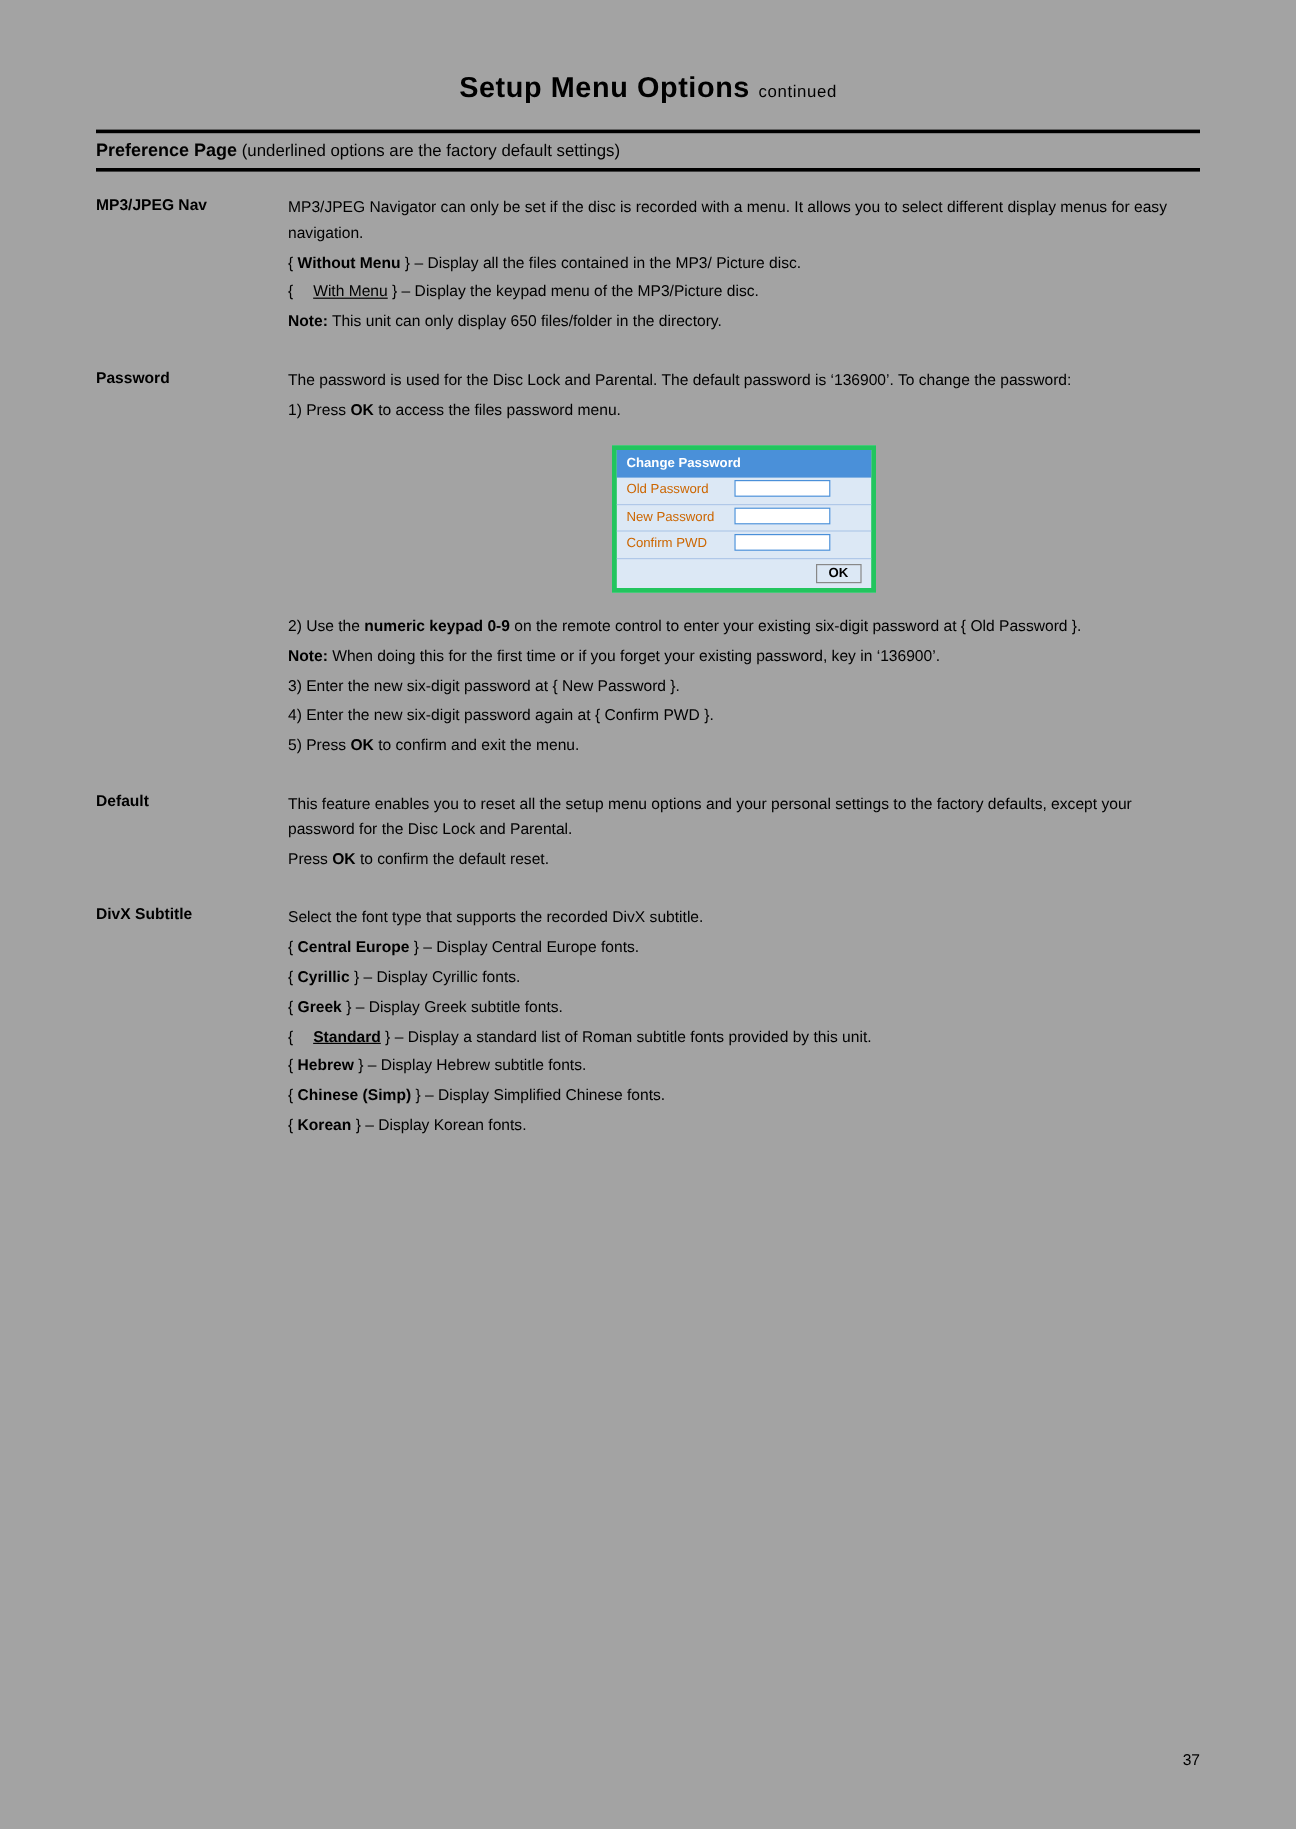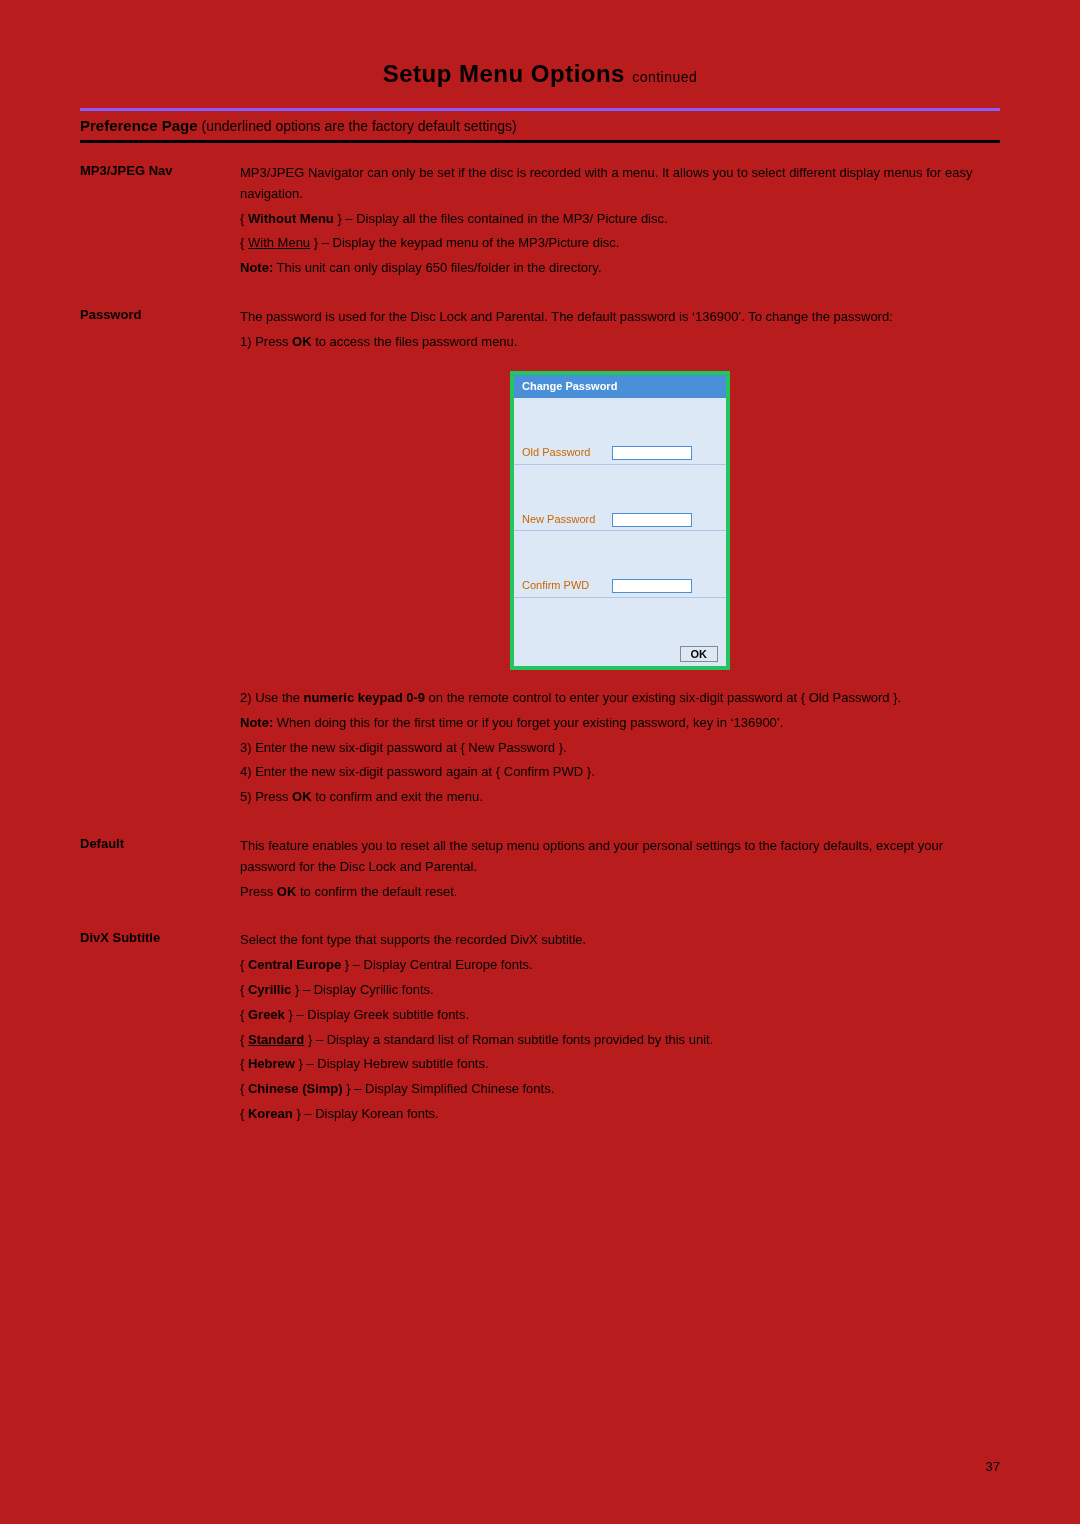--- a/index.html
+++ b/index.html
@@ -10,21 +10,21 @@
       font-size: 13px;
       color: #000000;
       width: 1080px;
       min-height: 1524px;
       position: relative;
     }
 
     .page-container {
       width: 1080px;
       min-height: 1524px;
-      background: #b91c1c;
+      background: #a3a3a3;
       padding: 60px 80px 80px 80px;
       position: relative;
     }
 
     
     .corner-mark {
       position: absolute;
       width: 20px;
       height: 20px;
       border-color: #000;
@@ -69,21 +69,21 @@
       letter-spacing: 0.5px;
     }
 
     .page-title span.continued {
       font-size: 14px;
       font-weight: normal;
     }
 
     
     .section-header {
-      border-top: 3px solid #8b5cf6;
+      border-top: 3px solid #000000;
       border-bottom: 3px solid #000;
       padding: 6px 0;
       margin-bottom: 20px;
       font-size: 14px;
     }
 
     .section-header .bold-title {
       font-weight: bold;
       font-size: 15px;
     }
@@ -112,20 +112,21 @@
     .row-content p {
       margin-bottom: 4px;
     }
 
     b, strong {
       font-weight: bold;
     }
 
     u {
       text-decoration: underline;
+      margin-left: 13px;
     }
 
     
     .dialog-box {
       display: inline-block;
       border: 4px solid #22c55e;
       background: #dce8f5;
       margin: 10px auto;
       min-width: 220px;
       font-size: 11px;
@@ -134,24 +135,23 @@
     .dialog-title {
       background: #4a90d9;
       color: #ffffff;
       padding: 3px 8px;
       font-weight: bold;
       font-size: 11px;
     }
 
     .dialog-row {
       display: flex;
-      align-items: center;
+      align-items: flex-start;
       padding: 2px 8px;
       border-bottom: 1px solid #b0c8e8;
-      margin-top: 44px;
     }
 
     .dialog-row:last-child {
       border-bottom: none;
       justify-content: flex-end;
       padding: 4px 8px;
     }
 
     .dialog-field-label {
       color: #cc6600;

